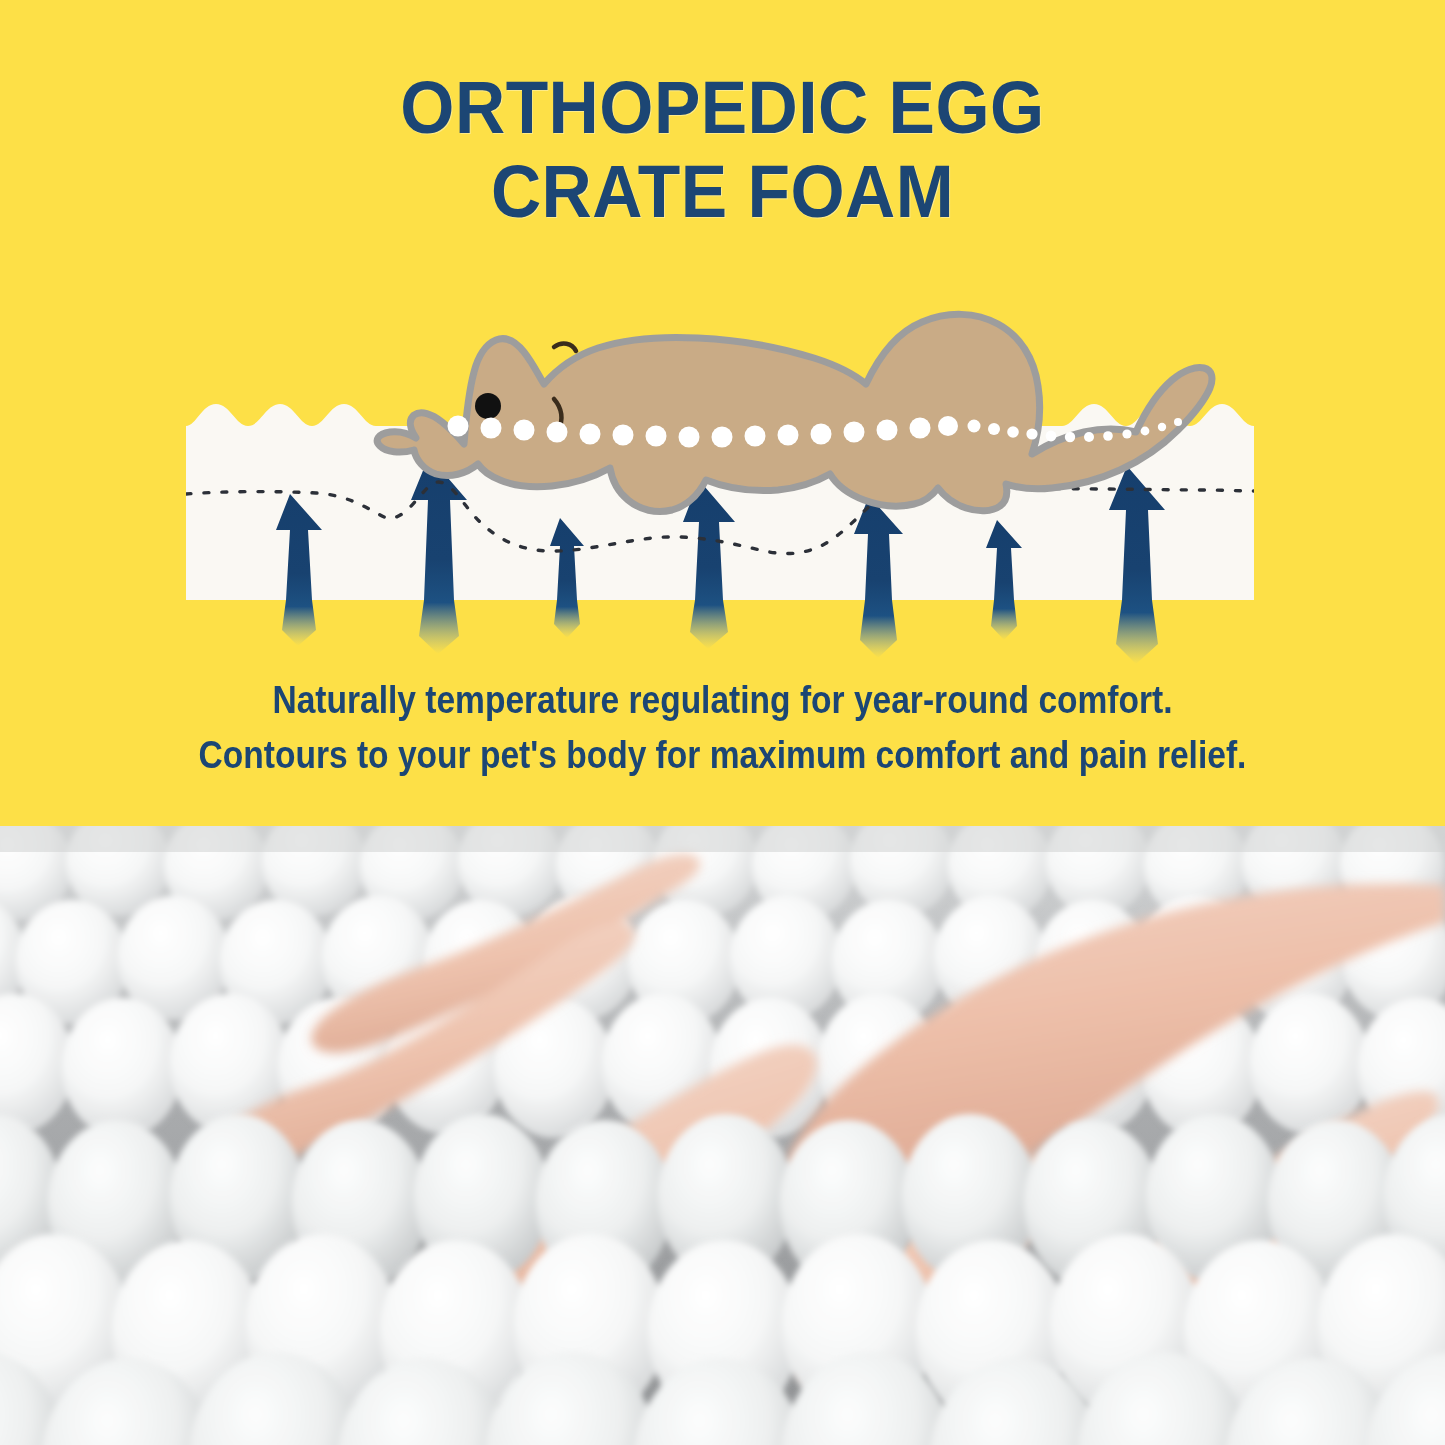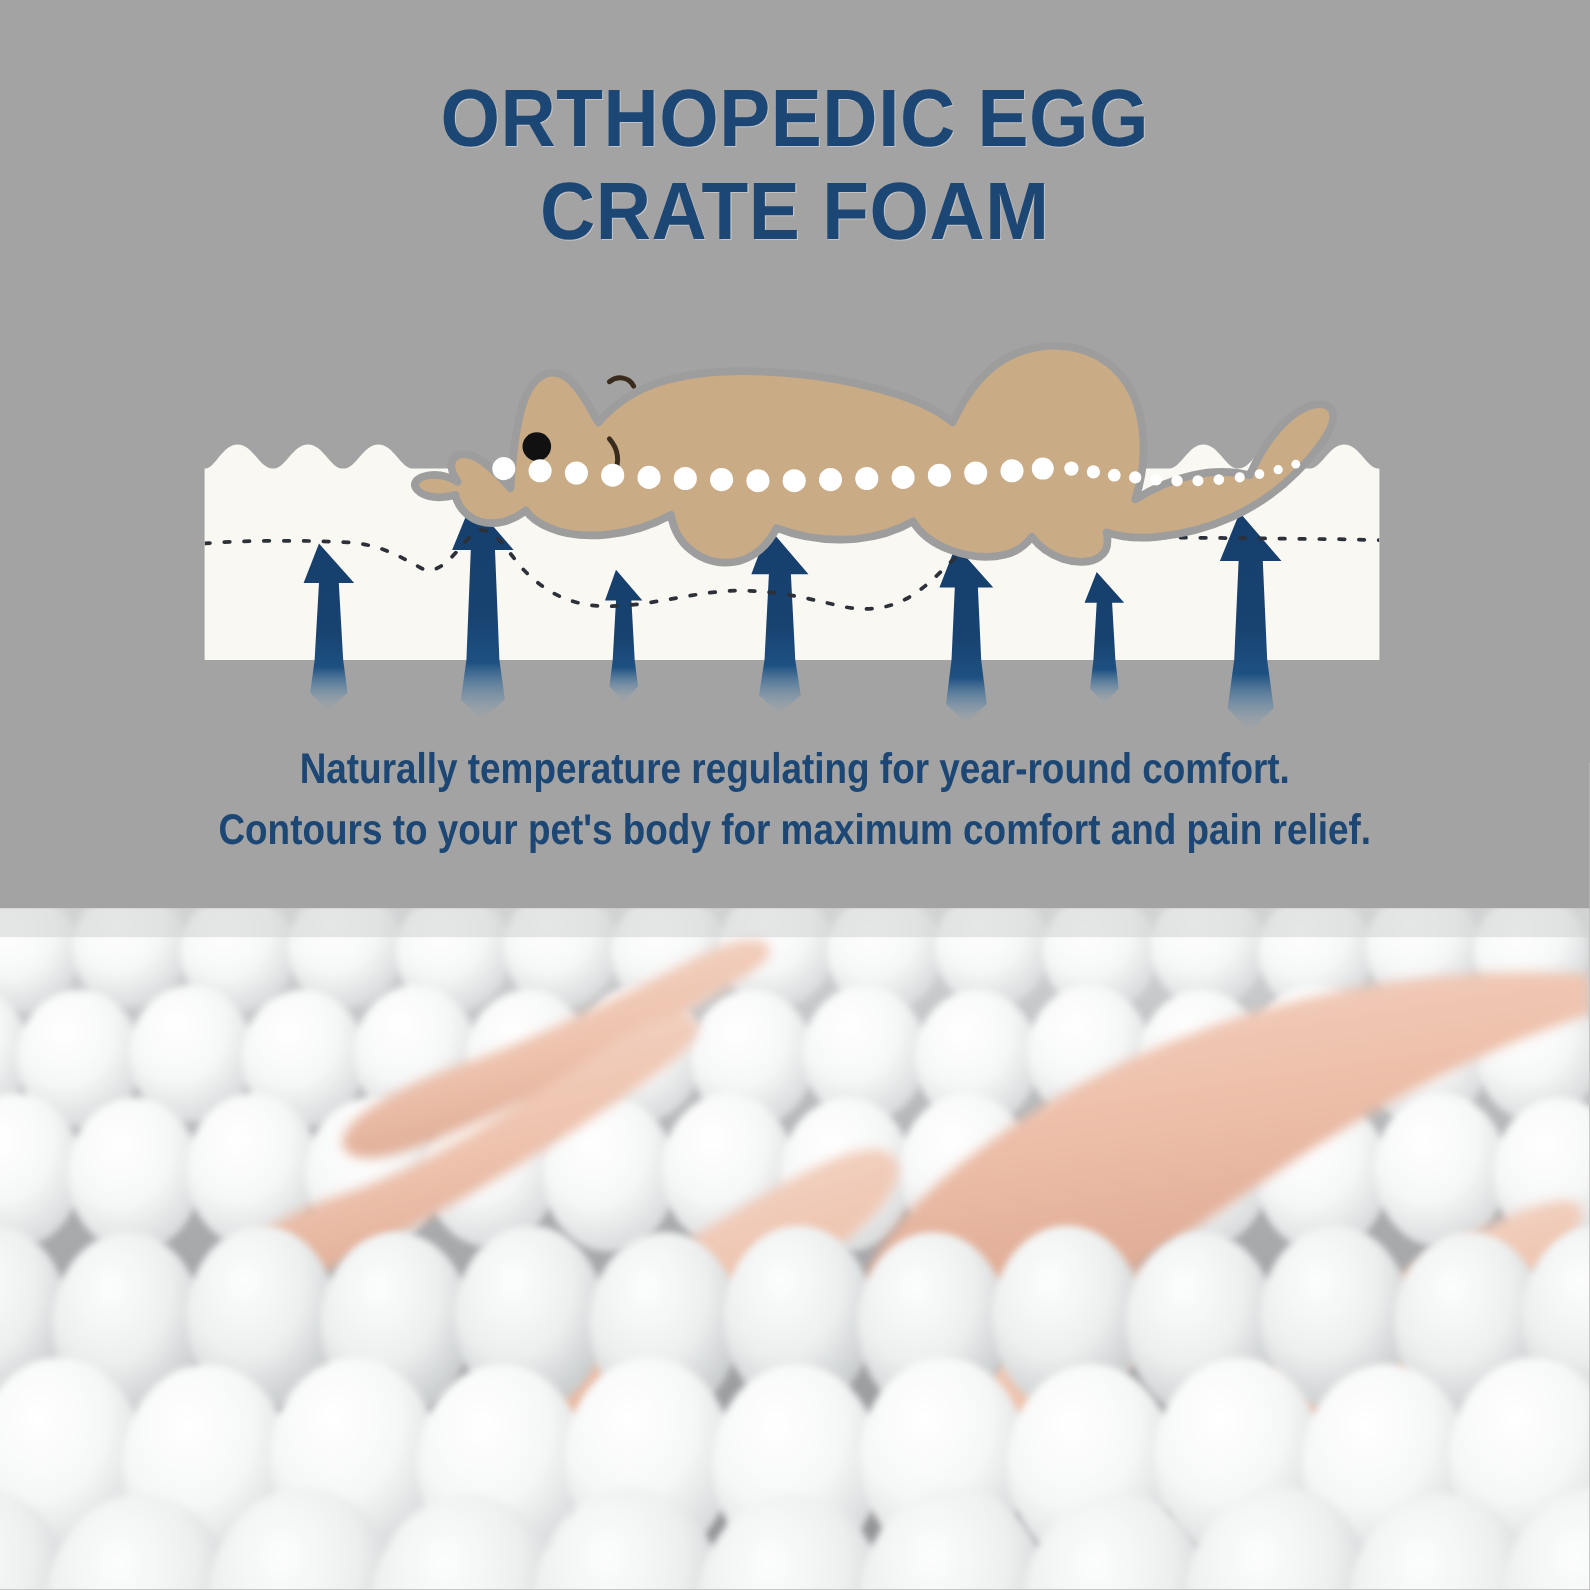--- a/index.html
+++ b/index.html
@@ -7,21 +7,21 @@
     width:1445px;height:1445px;
     font-family:"Liberation Sans", sans-serif;
     background:#cccccc;
     overflow:hidden;
   }
   .page{position:relative;width:1445px;height:1445px;overflow:hidden;}
 
   
   .top-panel{
     position:absolute;left:0;top:0;width:1445px;height:826px;
-    background:#a3a3a3;
+    background:#fde047;
   }
 
   .headline{
     position:absolute;left:0;top:66px;width:1445px;
     text-align:center;
     color:#1c4674;
     font-family:"Liberation Sans", sans-serif;
     font-weight:bold;
     font-size:74px;
     line-height:84px;

